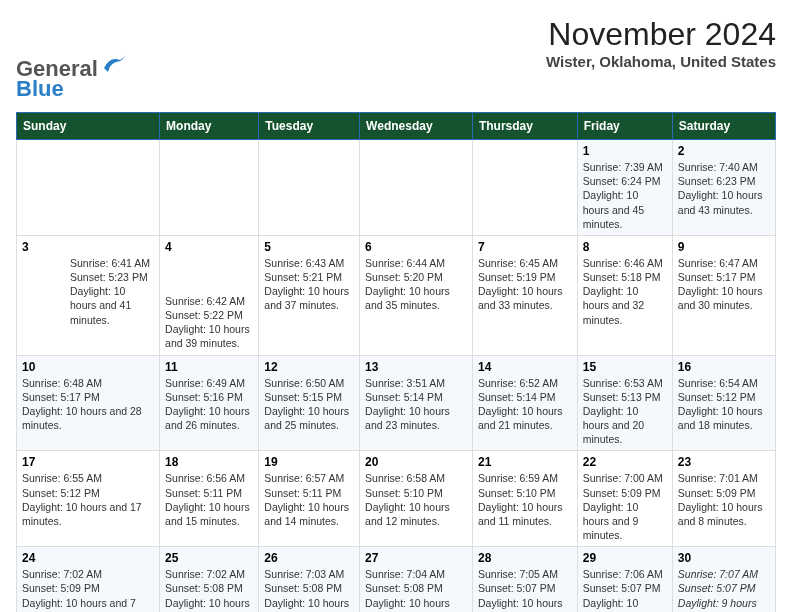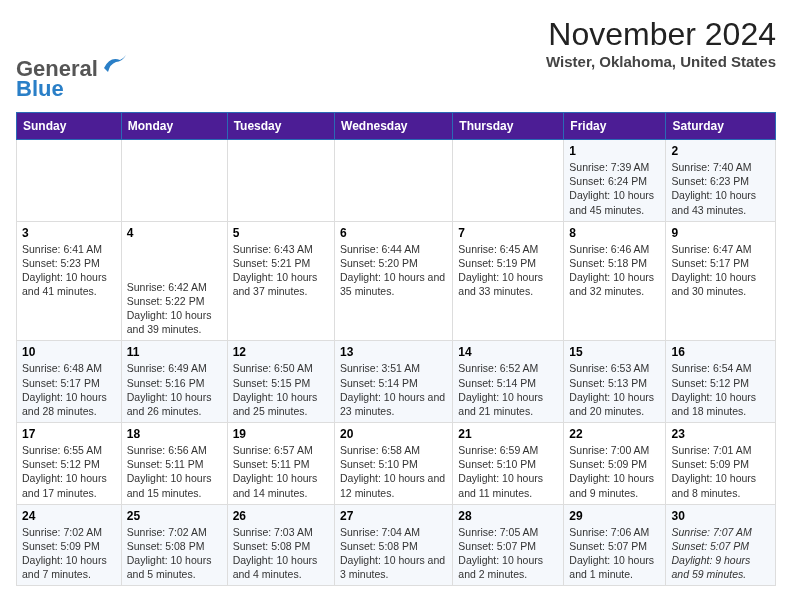--- a/index.html
+++ b/index.html
@@ -34,21 +34,21 @@
       font-size: 15px;
       font-weight: bold;
       color: #444;
     }
     table {
       width: 100%;
       border-collapse: collapse;
       font-size: 11px;
     }
     thead tr th {
-      background: #4c1d95;
+      background: #14532d;
       color: #fff;
       text-align: left;
       padding: 6px 6px;
       font-size: 12px;
       font-weight: bold;
       border: 1px solid #2a6ab5;
     }
     tbody tr td {
       border: 1px solid #ddd;
       vertical-align: top;
@@ -126,21 +126,21 @@
         <td>
           <span class="day-num">2</span>
           <div class="day-detail" style="white-space: pre-line;">Sunrise: 7:40 AM
 Sunset: 6:23 PM
 Daylight: 10 hours and 43 minutes.</div>
         </td>
       </tr>
       <tr>
         <td>
           <span class="day-num">3</span>
-          <div class="day-detail" style="white-space: pre-line;">Sunrise: 6:41 AM
+          <div class="day-detail" style="white-space: pre-line; margin-left: 48px;">Sunrise: 6:41 AM
 Sunset: 5:23 PM
 Daylight: 10 hours and 41 minutes.</div>
         </td>
         <td>
           <span class="day-num">4</span>
           <div class="day-detail" style="white-space: pre-line; margin-top: 40px;">Sunrise: 6:42 AM
 Sunset: 5:22 PM
 Daylight: 10 hours and 39 minutes.</div>
         </td>
         <td>

